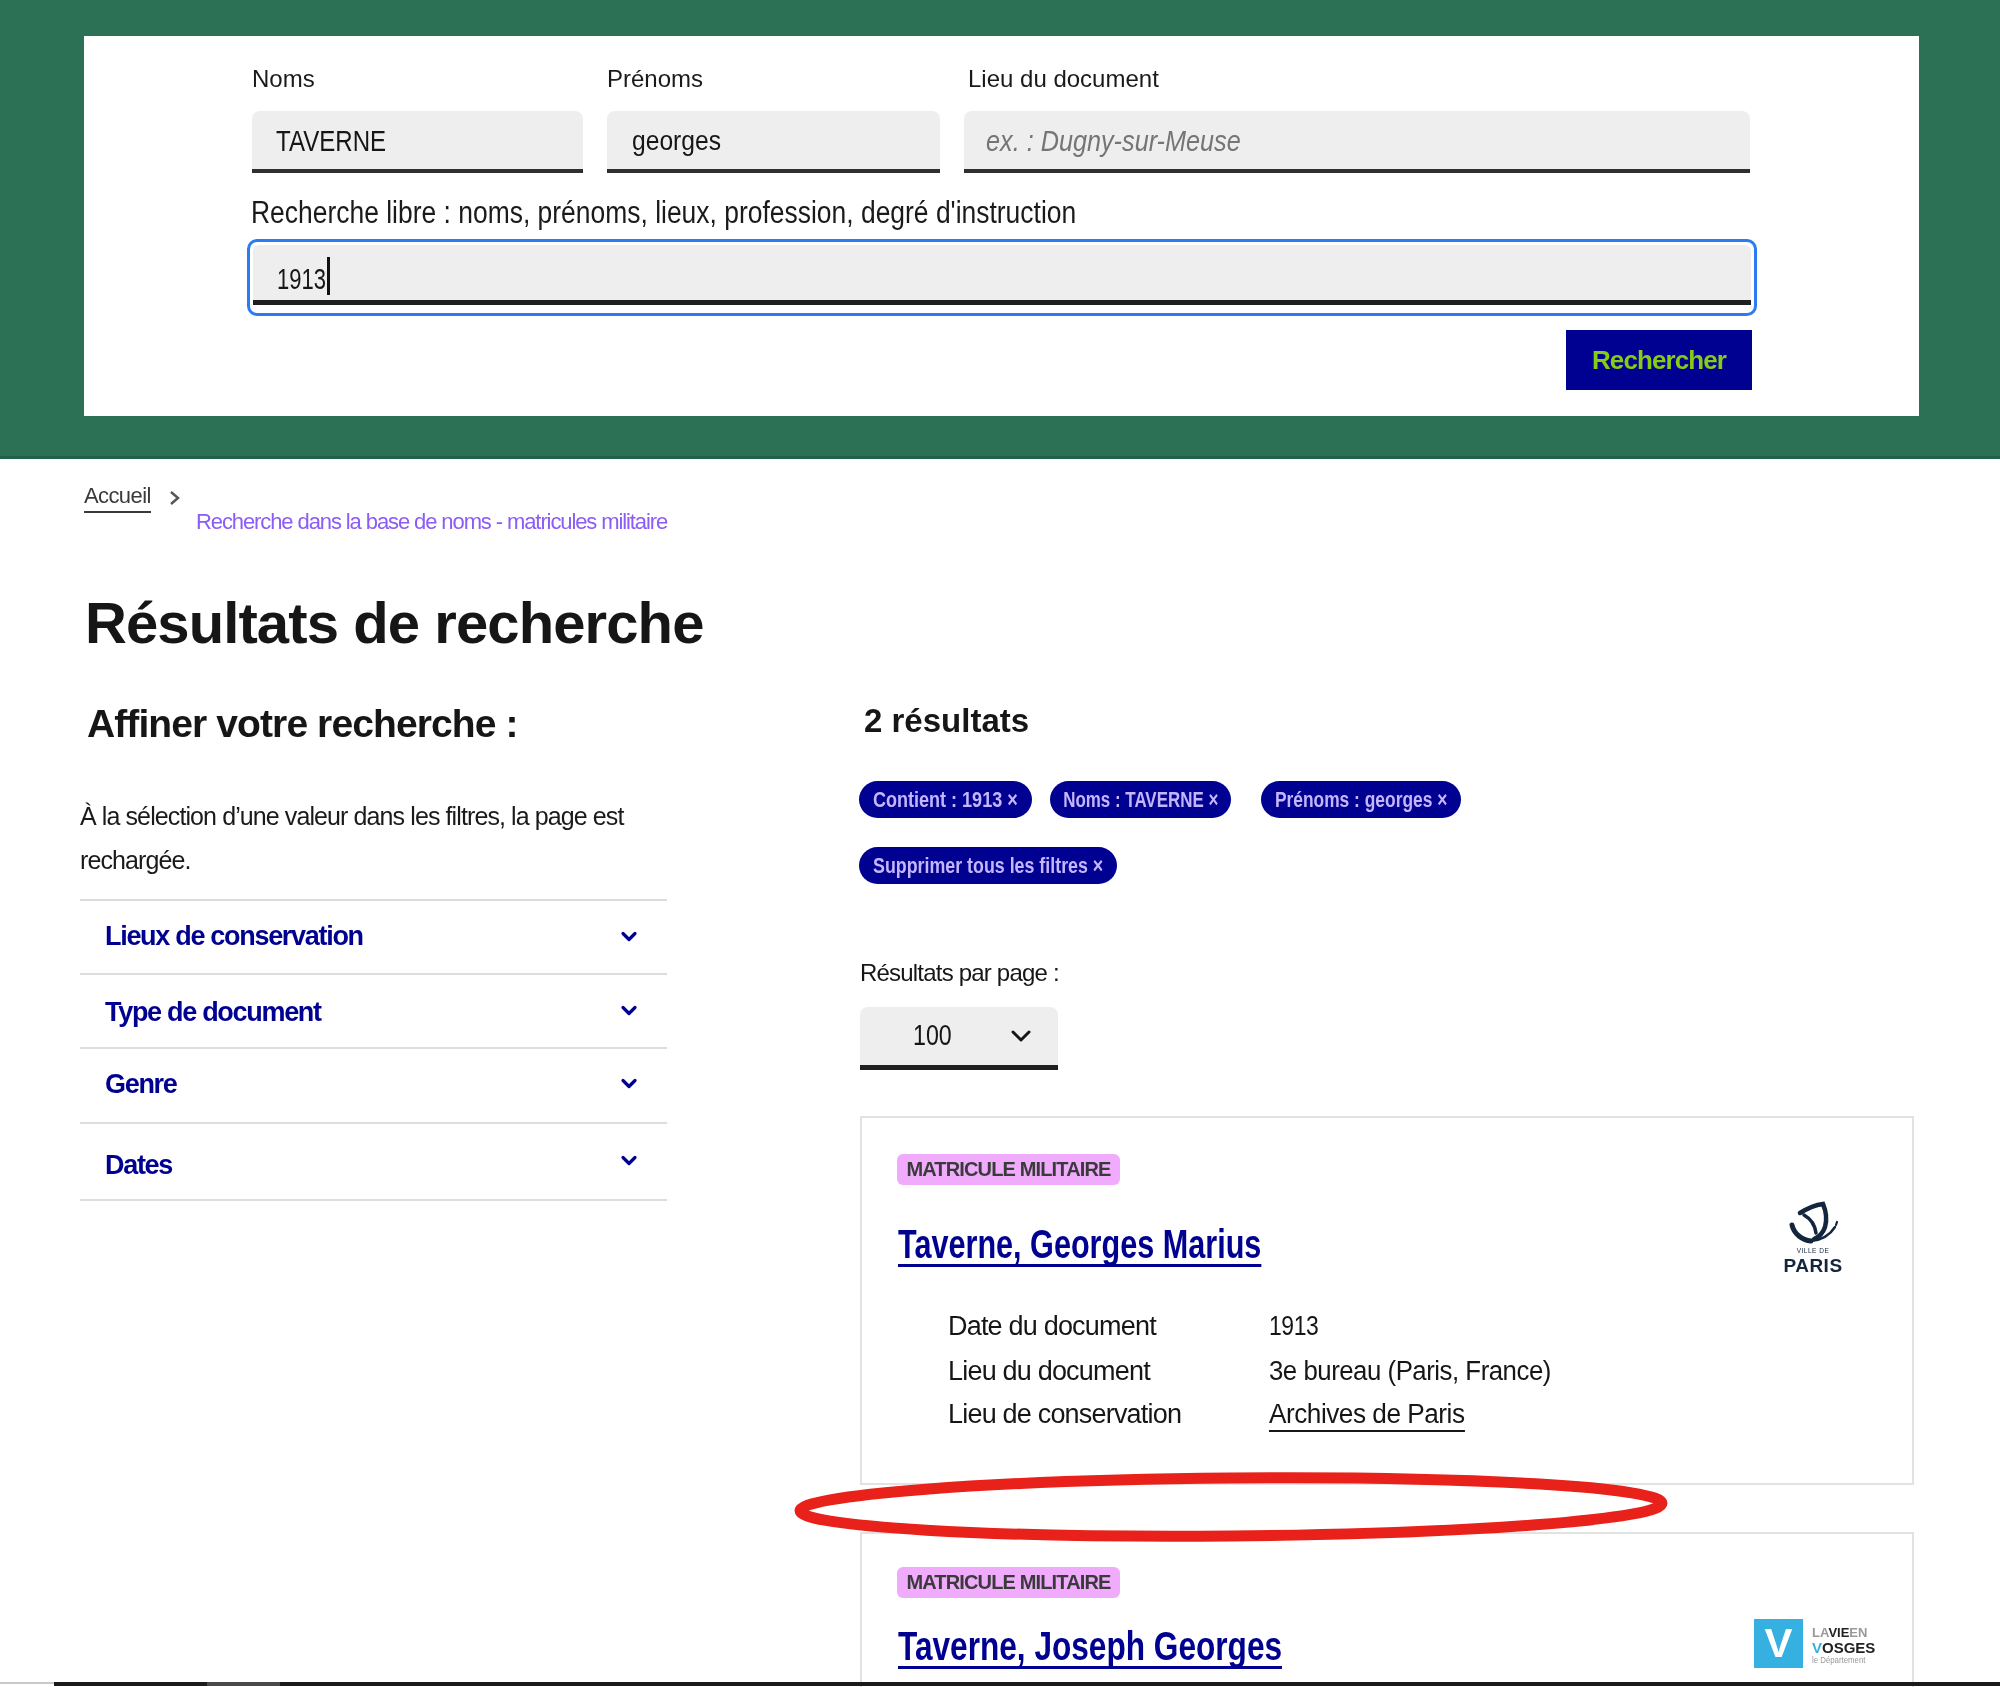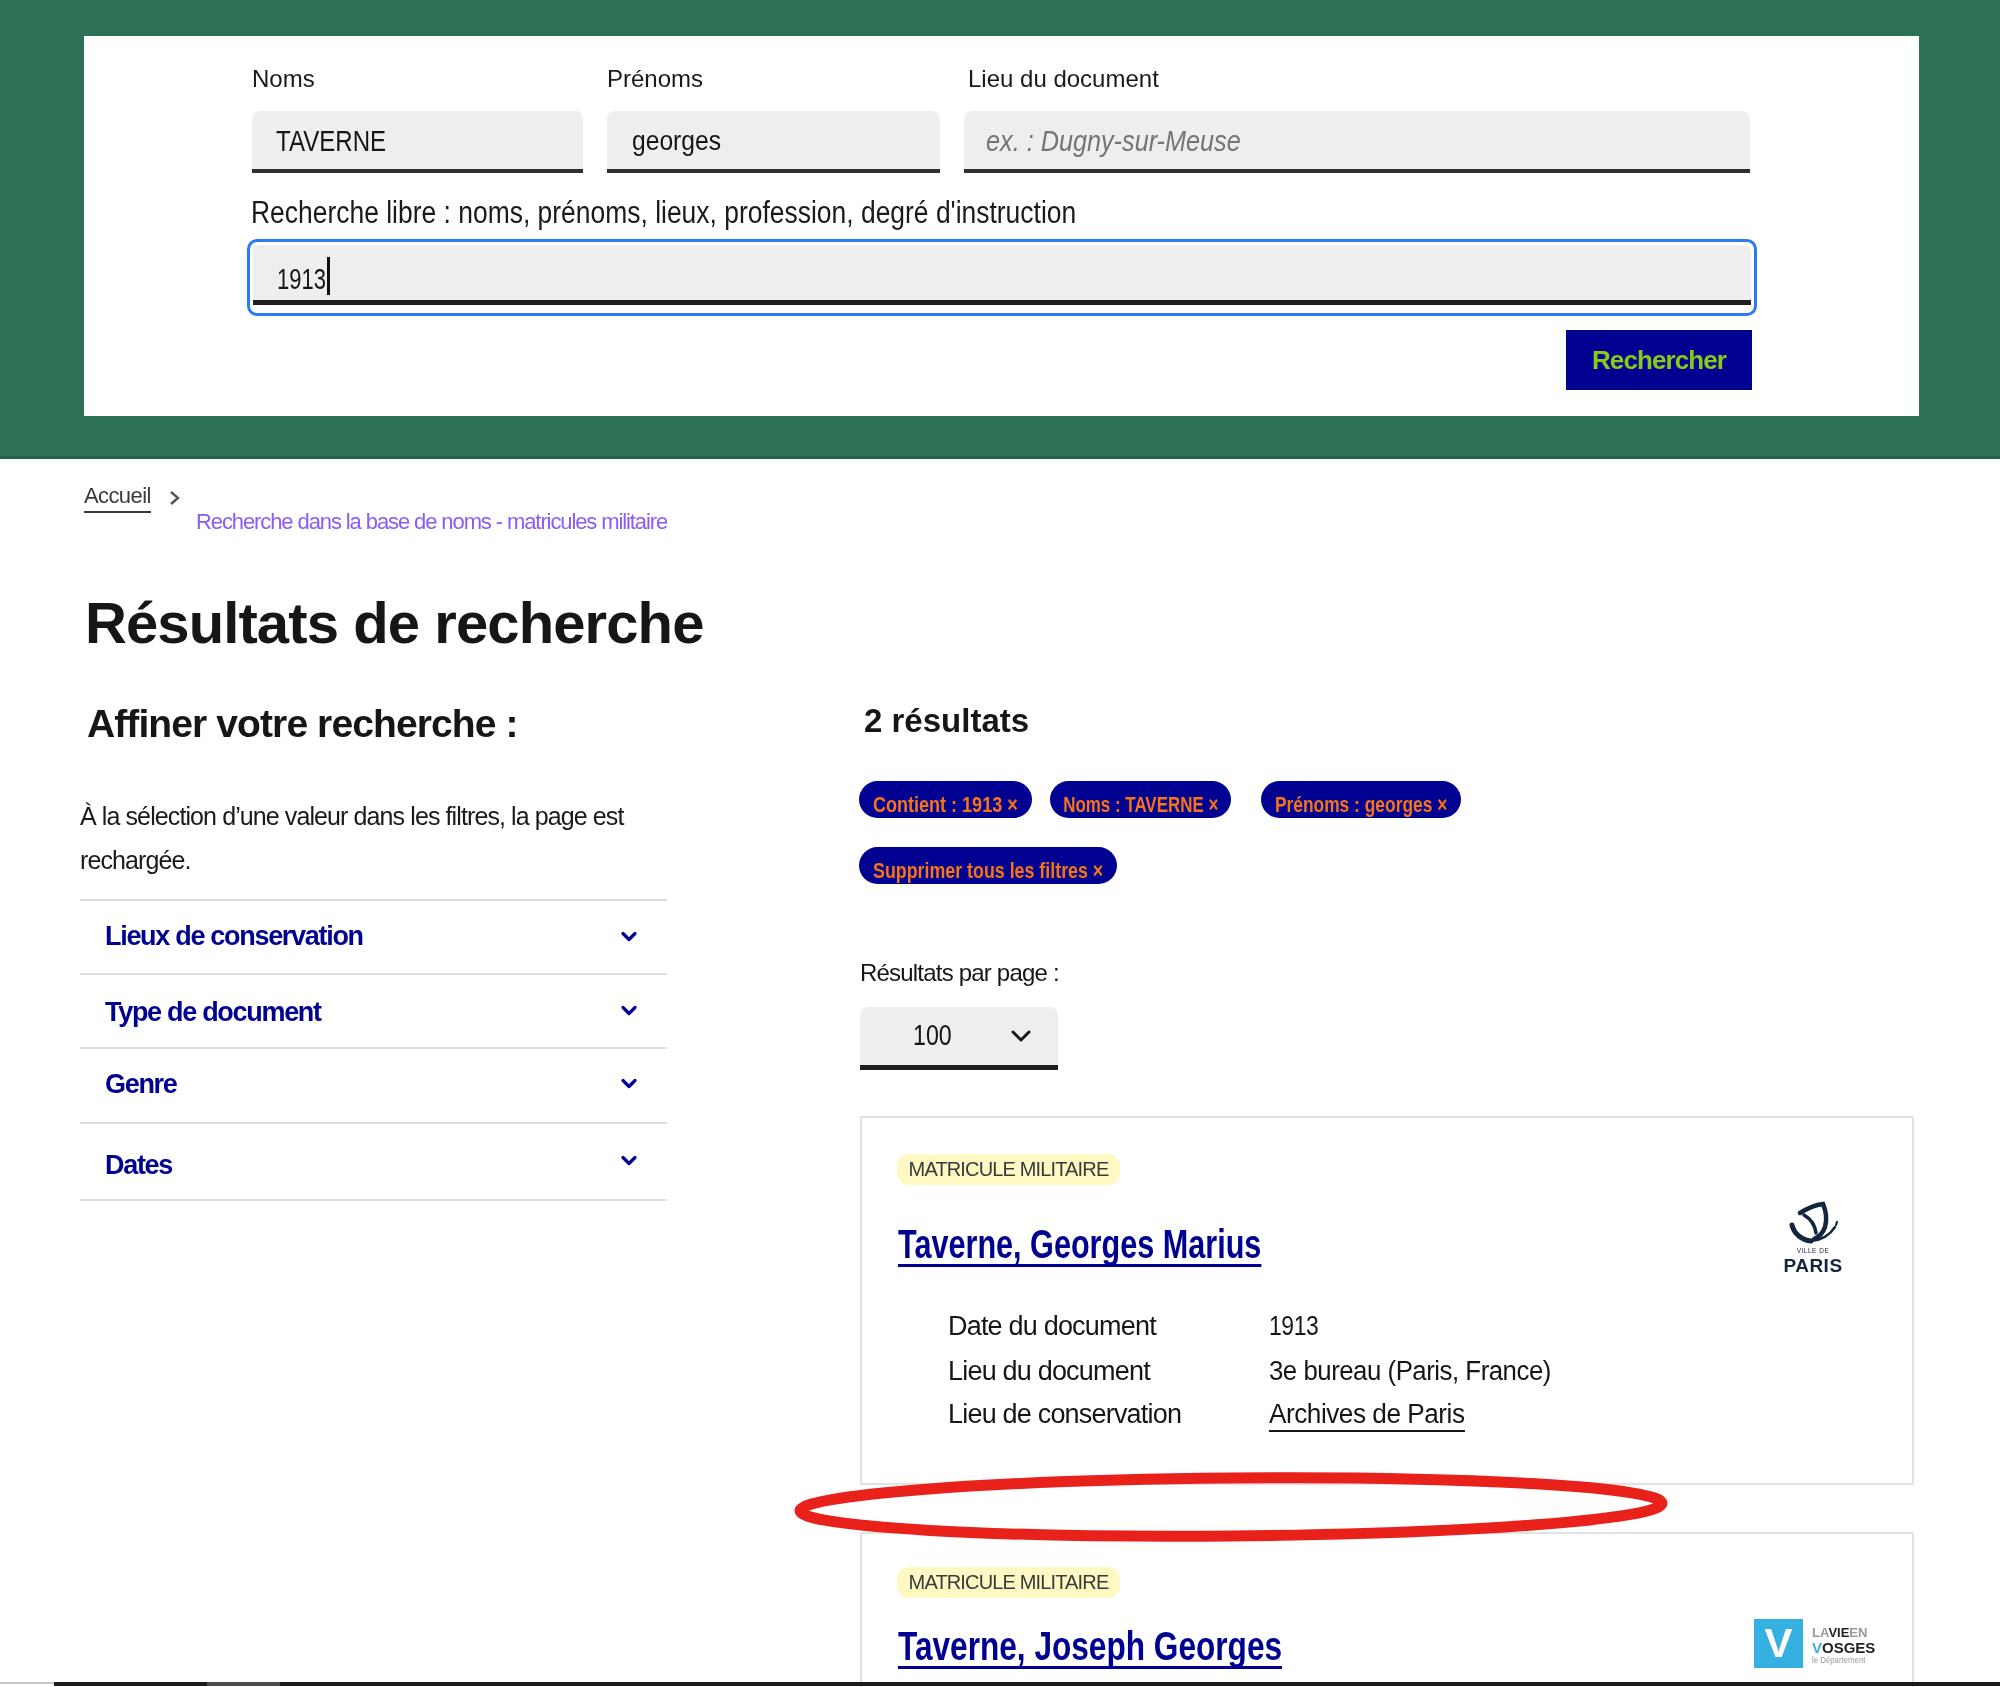--- a/index.html
+++ b/index.html
@@ -8,23 +8,23 @@
 .sx { transform-origin:left top; display:inline-block; }
 .green { left:0; top:0; width:2000px; height:456px; background:#2c7156; }
 .topcard { left:84px; top:36px; width:1835px; height:380px; background:#fff; }
 .lbl { font-size:24px; line-height:24px; color:#1a1a1a; }
 .input { background:#eeeeee; border-radius:8px 8px 0 0; border-bottom:4px solid #2f2f2f; height:62px; }
 .itext { font-size:29px; line-height:29px; color:#161616; }
 .btn { left:1566px; top:330px; width:186px; height:60px; background:#000091; color:#84cc16; font-weight:bold; font-size:26px; letter-spacing:-0.9px; display:flex; align-items:center; justify-content:center; border:0; font-family:"Liberation Sans", sans-serif; }
 .bc { font-size:22px; color:#3a3a3a; line-height:22px; }
 h1.h1 { font-size:58px; font-weight:bold; color:#161616; line-height:58px; letter-spacing:-0.9px; }
 .h2 { font-size:39px; font-weight:bold; color:#161616; line-height:39px; letter-spacing:-0.9px; }
-.pill { background:#000091; color:#f97316; font-weight:bold; font-size:22px; border-radius:19px; height:37px; display:flex; align-items:flex-end; justify-content:center; }
+.pill { background:#000091; color:#c4b5fd; font-weight:bold; font-size:22px; border-radius:19px; height:37px; display:flex; align-items:center; justify-content:center; }
 .card { background:#fff; border:2px solid #e2e2e2; }
-.badge { background:#fef9c3; border-radius:12px; color:#3a3a3a; font-weight:normal; font-size:20px; letter-spacing:-0.85px; height:31px; display:flex; align-items:center; justify-content:center; }
+.badge { background:#f0abfc; border-radius:6px; color:#3a3a3a; font-weight:bold; font-size:20px; letter-spacing:-0.85px; height:31px; display:flex; align-items:center; justify-content:center; }
 .ctitle { color:#000091; font-weight:bold; font-size:40px; line-height:40px; }
 .row-lbl { font-weight:normal; font-size:27px; color:#161616; letter-spacing:-0.8px; line-height:27px; }
 .row-val { font-size:27px; color:#161616; letter-spacing:-0.5px; line-height:27px; }
 .acc-lbl { color:#000091; font-weight:bold; font-size:27px; letter-spacing:-1.3px; line-height:27px; }
 .divider { height:2px; background:#ddd; left:80px; width:587px; }
 </style>
 </head>
 <body>
 <div class="abs green"></div>
 <div class="abs topcard"></div>

